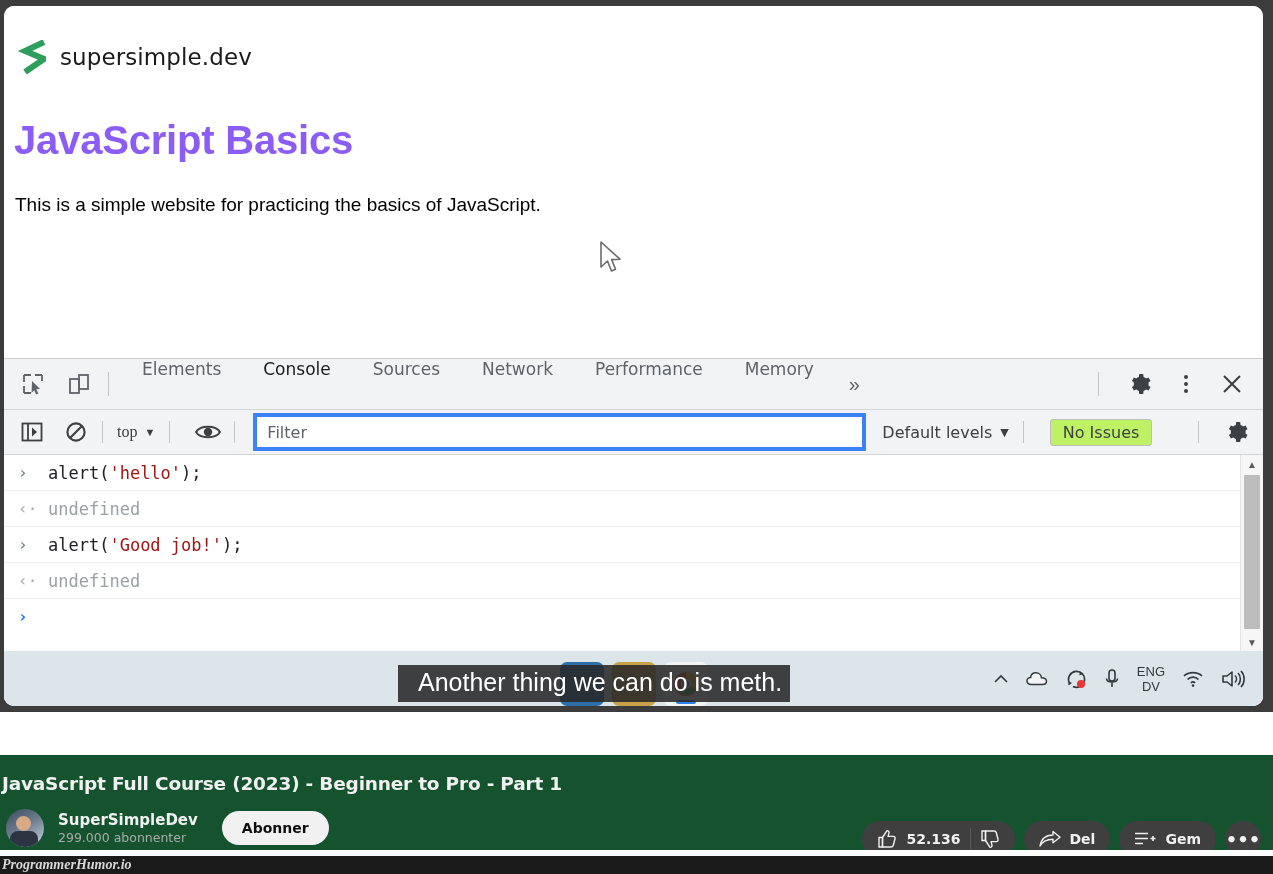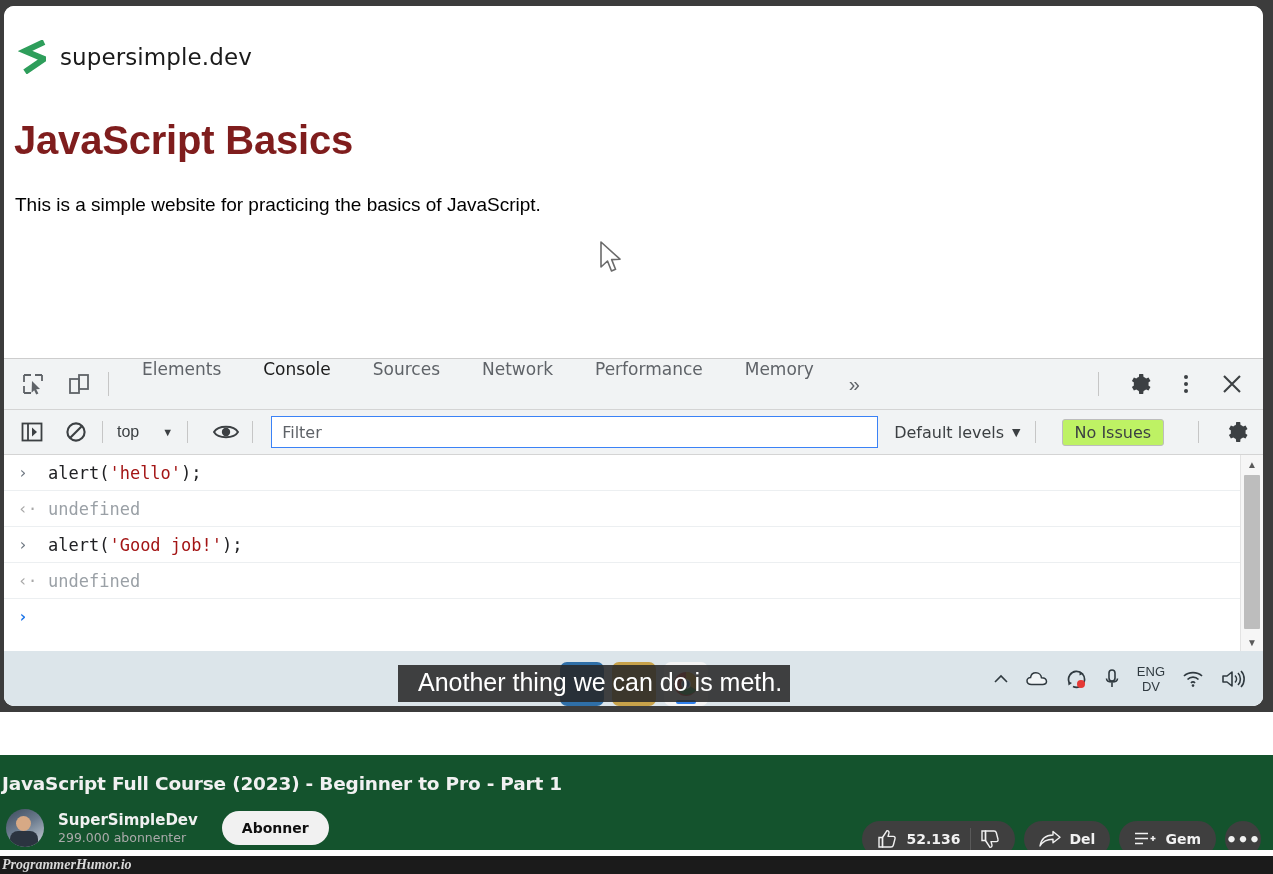--- a/index.html
+++ b/index.html
@@ -33,21 +33,21 @@
     position: absolute; left: 14px; top: 34px;
     display: flex; align-items: center; gap: 14px;
   }
   .logo-mark { width: 28px; height: 34px; display:block; }
   .logo-text {
     font-size: 23px; color: #1a1a1a; letter-spacing: 0.1px;
     font-family: "DejaVu Sans", sans-serif; font-weight: 400;
   }
   .page-h1 {
     position: absolute; left: 10px; top: 112px;
-    font-size: 40px; font-weight: bold; color: #7f1d1d;
+    font-size: 40px; font-weight: bold; color: #8b5cf6;
     font-family: "Liberation Sans", sans-serif; margin: 0; letter-spacing: -0.2px;
   }
   .page-para {
     position: absolute; left: 11px; top: 188px;
     font-size: 19px; color: #000000; margin: 0;
     font-family: "Liberation Sans", sans-serif;
   }
   .mouse-cursor { position: absolute; left: 595px; top: 234px; }
 
   
@@ -92,27 +92,27 @@
     background: #f1f3f4;
     display: flex; align-items: center;
     border-bottom: 1px solid #d4d4d4;
   }
   .ct-btn {
     width: 32px; height: 30px; margin-left: 12px;
     display: flex; align-items: center; justify-content: center; cursor: pointer;
   }
   .ct-sep { width: 1px; height: 22px; background: #c6c6c6; margin: 0 10px; }
   .ct-context {
-    display: flex; align-items: center; gap: 23px;
+    display: flex; align-items: center; gap: 7px;
     font-size: 16px; color: #3c4043; cursor: pointer;
-    font-family: Liberation Sans, sans-serif; padding: 0 4px;
+    font-family: Liberation Serif, serif; padding: 0 4px;
   }
   .ct-filter {
     flex: 0 0 auto; width: 585px; height: 30px; margin-left: 8px;
-    background: #ffffff; border: 1px solid #3b82f6;
+    background: #ffffff; border: 4px solid #3b82f6;
     display: flex; align-items: center; padding: 0 10px;
     font-size: 16px; color: #5f6368;
     font-family: "DejaVu Sans", sans-serif;
   }
   .ct-levels {
     display: flex; align-items: center; gap: 8px; margin-left: 16px;
     font-size: 16px; color: #3c4043; cursor: pointer;
     font-family: "DejaVu Sans", sans-serif;
   }
   .ct-issues {

